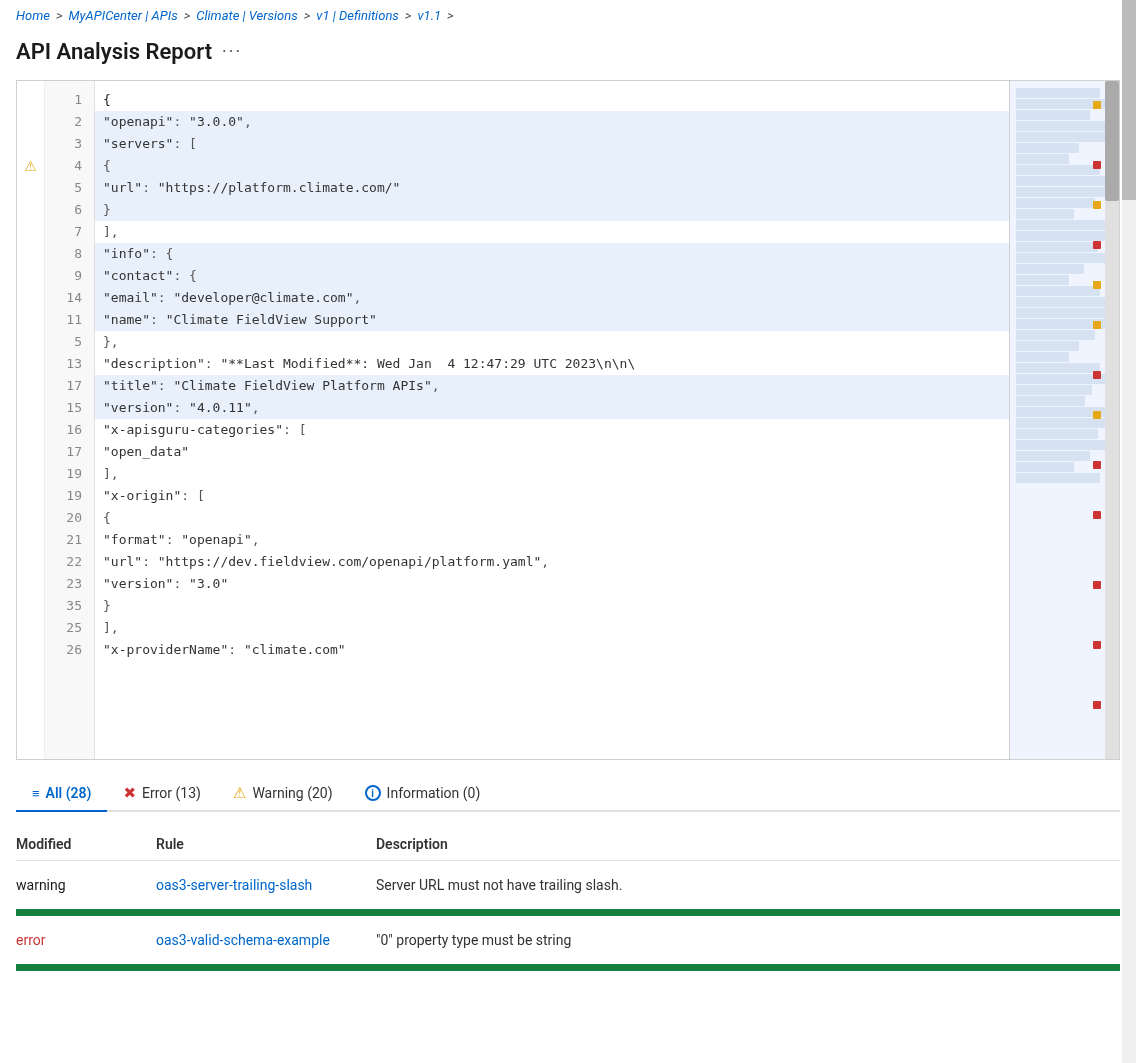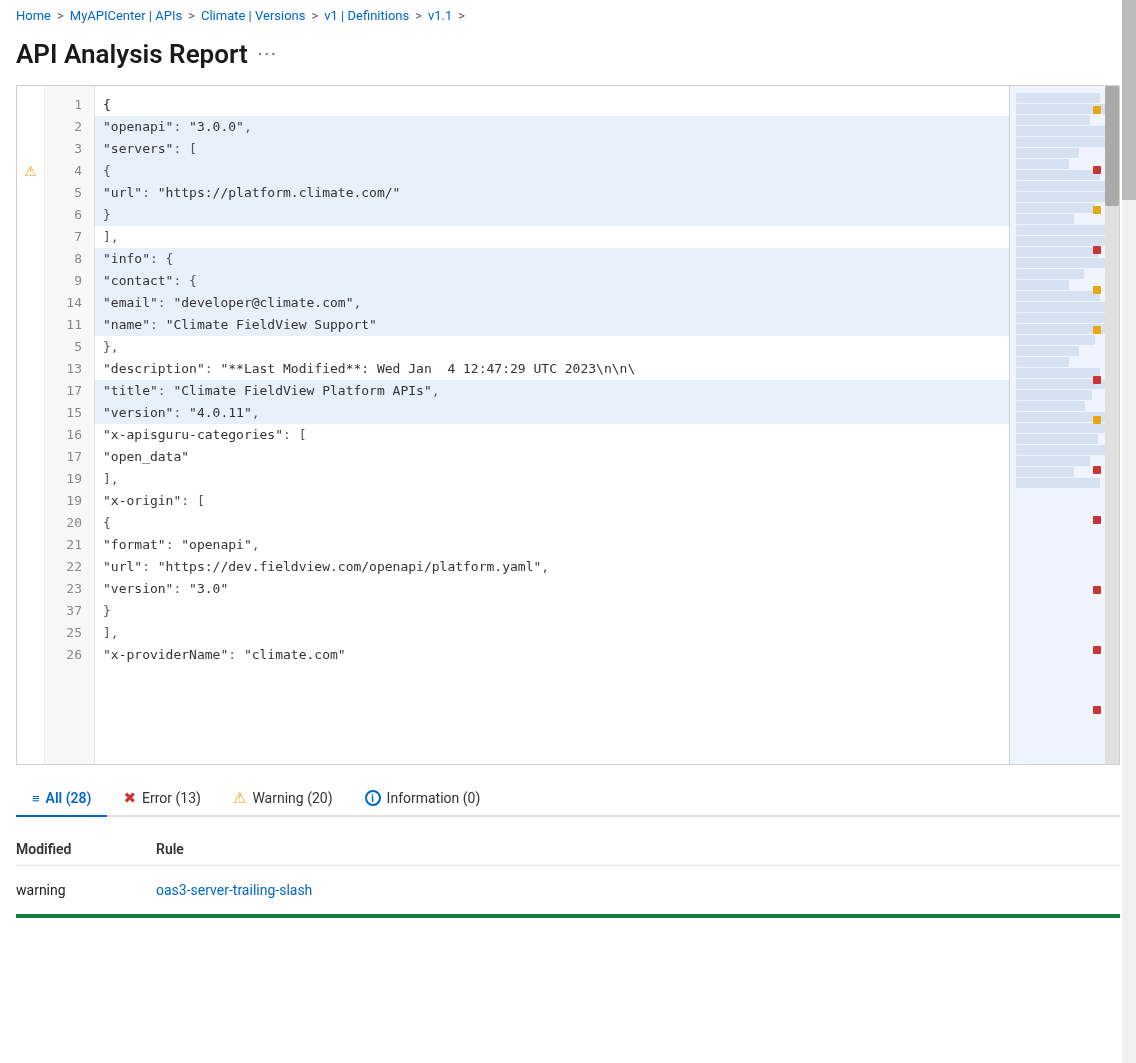--- a/index.html
+++ b/index.html
@@ -13,40 +13,41 @@
 
     
     .breadcrumb {
       display: flex;
       align-items: center;
       padding: 8px 16px;
       font-size: 13px;
       color: #0066cc;
       flex-wrap: wrap;
       gap: 2px;
+      font-style: italic;
     }
     .breadcrumb-item {
       color: #0066cc;
       cursor: pointer;
     }
     .breadcrumb-sep {
       color: #555;
       margin: 0 4px;
     }
     .breadcrumb-item.current { color: #0066cc; }
 
     
     .page-title-area {
       display: flex;
       align-items: center;
       padding: 8px 16px 16px;
       gap: 10px;
     }
     .page-title {
-      font-size: 26px;
+      font-size: 22px;
       font-weight: 600;
       color: #1a1a1a;
     }
     .page-menu-dots {
       font-size: 18px;
       color: #555;
       cursor: pointer;
       letter-spacing: 2px;
     }
 
@@ -212,21 +213,21 @@
       padding: 8px 0;
       border-bottom: 1px solid #e0e0e0;
       font-weight: 600;
       color: #333;
       font-size: 14px;
     }
     .result-row {
       display: grid;
       grid-template-columns: 140px 220px 1fr;
       padding: 16px 0;
-      border-bottom: 4px solid #15803d;
+      border-bottom: 7px solid #15803d;
       align-items: start;
     }
     .severity-warning { color: #1a1a1a; font-size: 14px; }
     .severity-error { color: #cc3333; font-size: 14px; }
     .rule-link {
       color: #0066cc;
       cursor: pointer;
       font-size: 14px;
     }
     .description-text { color: #333; font-size: 14px; }
@@ -297,21 +298,21 @@
       <span class="line-number">17</span>
       <span class="line-number">15</span>
       <span class="line-number">16</span>
       <span class="line-number">17</span>
       <span class="line-number">19</span>
       <span class="line-number">19</span>
       <span class="line-number">20</span>
       <span class="line-number">21</span>
       <span class="line-number">22</span>
       <span class="line-number">23</span>
-      <span class="line-number">37</span>
+      <span class="line-number">35</span>
       <span class="line-number">25</span>
       <span class="line-number">26</span>
     </div>
 
     <div class="code-content">
       <div class="code-line">{</div>
       <div class="code-line highlighted">    <span style="color:#333;">"openapi"</span><span style="color:#555;">: </span><span style="color:#333;">"3.0.0"</span><span style="color:#555;">,</span></div>
       <div class="code-line highlighted">    <span style="color:#333;">"servers"</span><span style="color:#555;">: [</span></div>
       <div class="code-line highlighted">        <span style="color:#555;">{</span></div>
       <div class="code-line highlighted">            <span style="color:#333;">"url"</span><span style="color:#555;">: </span><span style="color:#333;">"https://platform.climate.com/"</span></div>
@@ -420,24 +421,31 @@
       <span class="tab-icon-info">i</span>
       <span>Information (0)</span>
     </div>
   </div>
 </div>
 
 <div class="results-table">
   <div class="results-header">
     <span>Modified</span>
     <span>Rule</span>
+    <span>Description</span>
   </div>
 
   <div class="result-row">
     <span class="severity-warning">warning</span>
     <span class="rule-link">oas3-server-trailing-slash</span>
-  </div>
-
+    <span class="description-text">Server URL must not have trailing slash.</span>
+  </div>
+
+  <div class="result-row">
+    <span class="severity-error">error</span>
+    <span class="rule-link">oas3-valid-schema-example</span>
+    <span class="description-text">"0" property type must be string</span>
+  </div>
 </div>
 
 <div class="page-scrollbar">
   <div class="page-scrollbar-thumb"></div>
 </div>
 
 </body></html>

